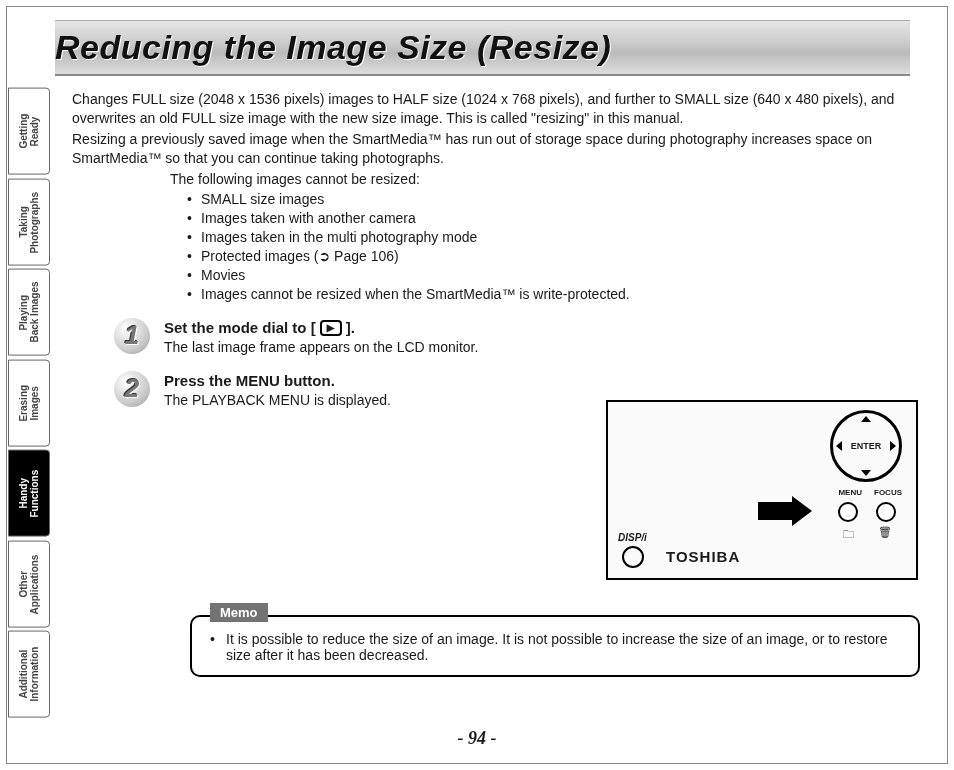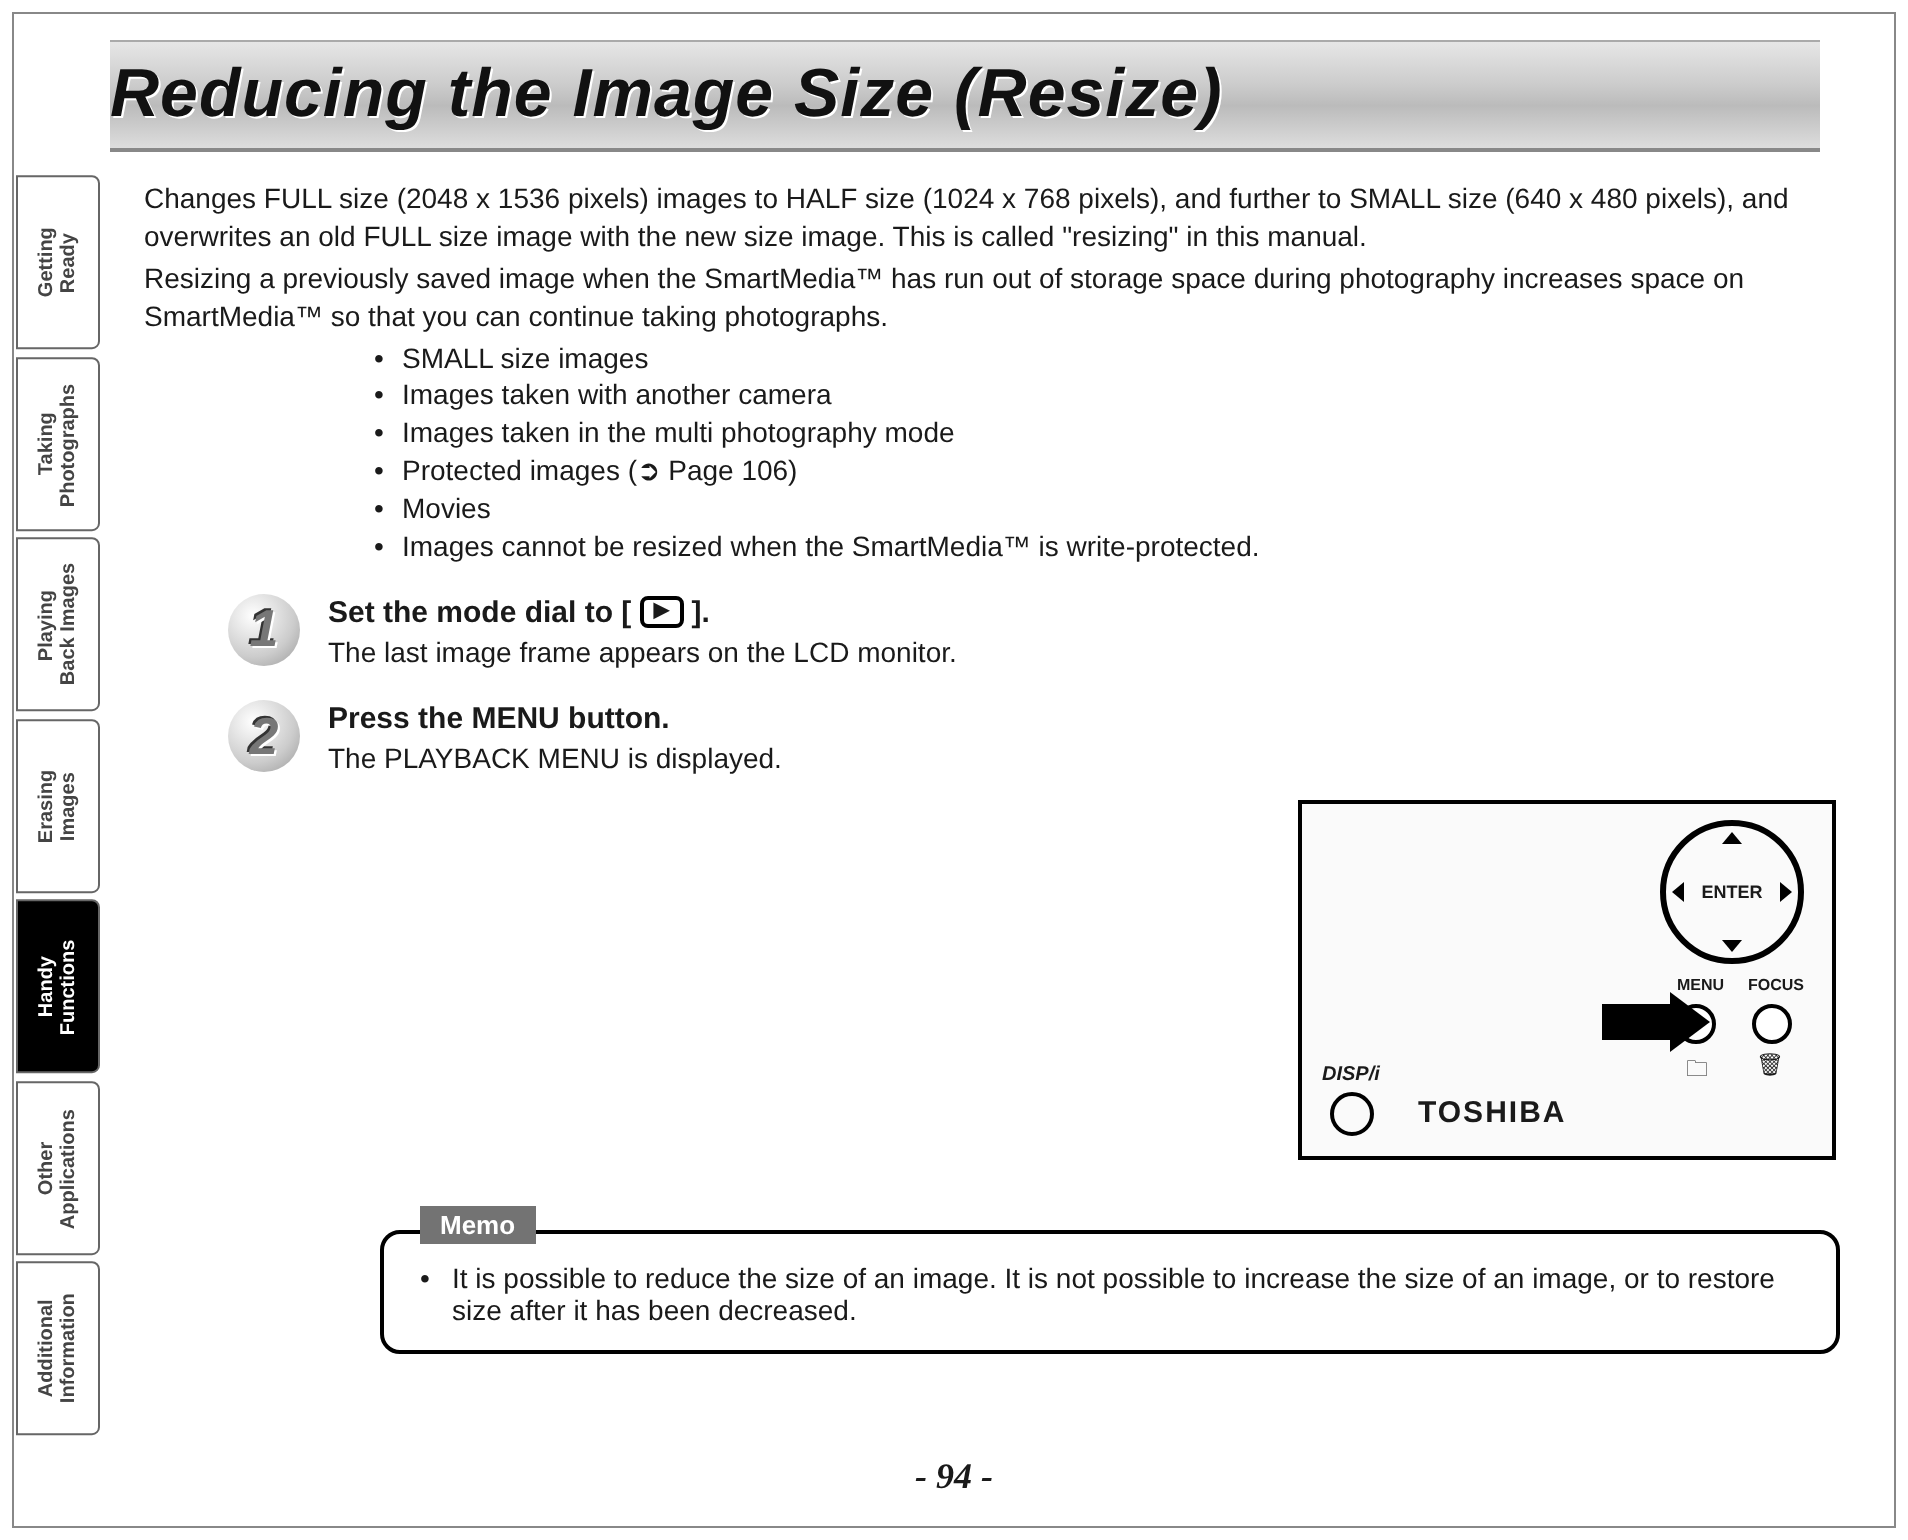--- a/index.html
+++ b/index.html
@@ -107,21 +107,21 @@
     vertical-align: middle;
     font-size: 10px;
     line-height: 1;
     position: relative;
     top: -1px;
   }
   .camera-diagram {
     position: absolute;
     right: 36px;
     top: 400px;
-    width: 269px;
+    width: 312px;
     height: 180px;
     border: 2px solid #000;
     background: #fafafa;
   }
   .cam-inner { position: relative; width: 100%; height: 100%; }
   .cam-enter-ring {
     position: absolute; right: 14px; top: 8px;
     width: 72px; height: 72px;
     border: 3px solid #000; border-radius: 50%;
     display: flex; align-items: center; justify-content: center;
@@ -200,20 +200,21 @@
   <div class="tab">Erasing<br>Images</div>
   <div class="tab active">Handy<br>Functions</div>
   <div class="tab">Other<br>Applications</div>
   <div class="tab">Additional<br>Information</div>
 </nav>
 
 <div class="content">
   <div class="intro">
     <p>Changes FULL size (2048 x 1536 pixels) images to HALF size (1024 x 768 pixels), and further to SMALL size (640 x 480 pixels), and overwrites an old FULL size image with the new size image. This is called "resizing" in this manual.</p>
     <p>Resizing a previously saved image when the SmartMedia™ has run out of storage space during photography increases space on SmartMedia™ so that you can continue taking photographs.</p>
+    <p class="cannot-resize">The following images cannot be resized:</p>
     <ul class="bullets">
       <li>SMALL size images</li>
       <li>Images taken with another camera</li>
       <li>Images taken in the multi photography mode</li>
       <li>Protected images (➲ Page 106)</li>
       <li>Movies</li>
       <li>Images cannot be resized when the SmartMedia™ is write-protected.</li>
     </ul>
   </div>
 

